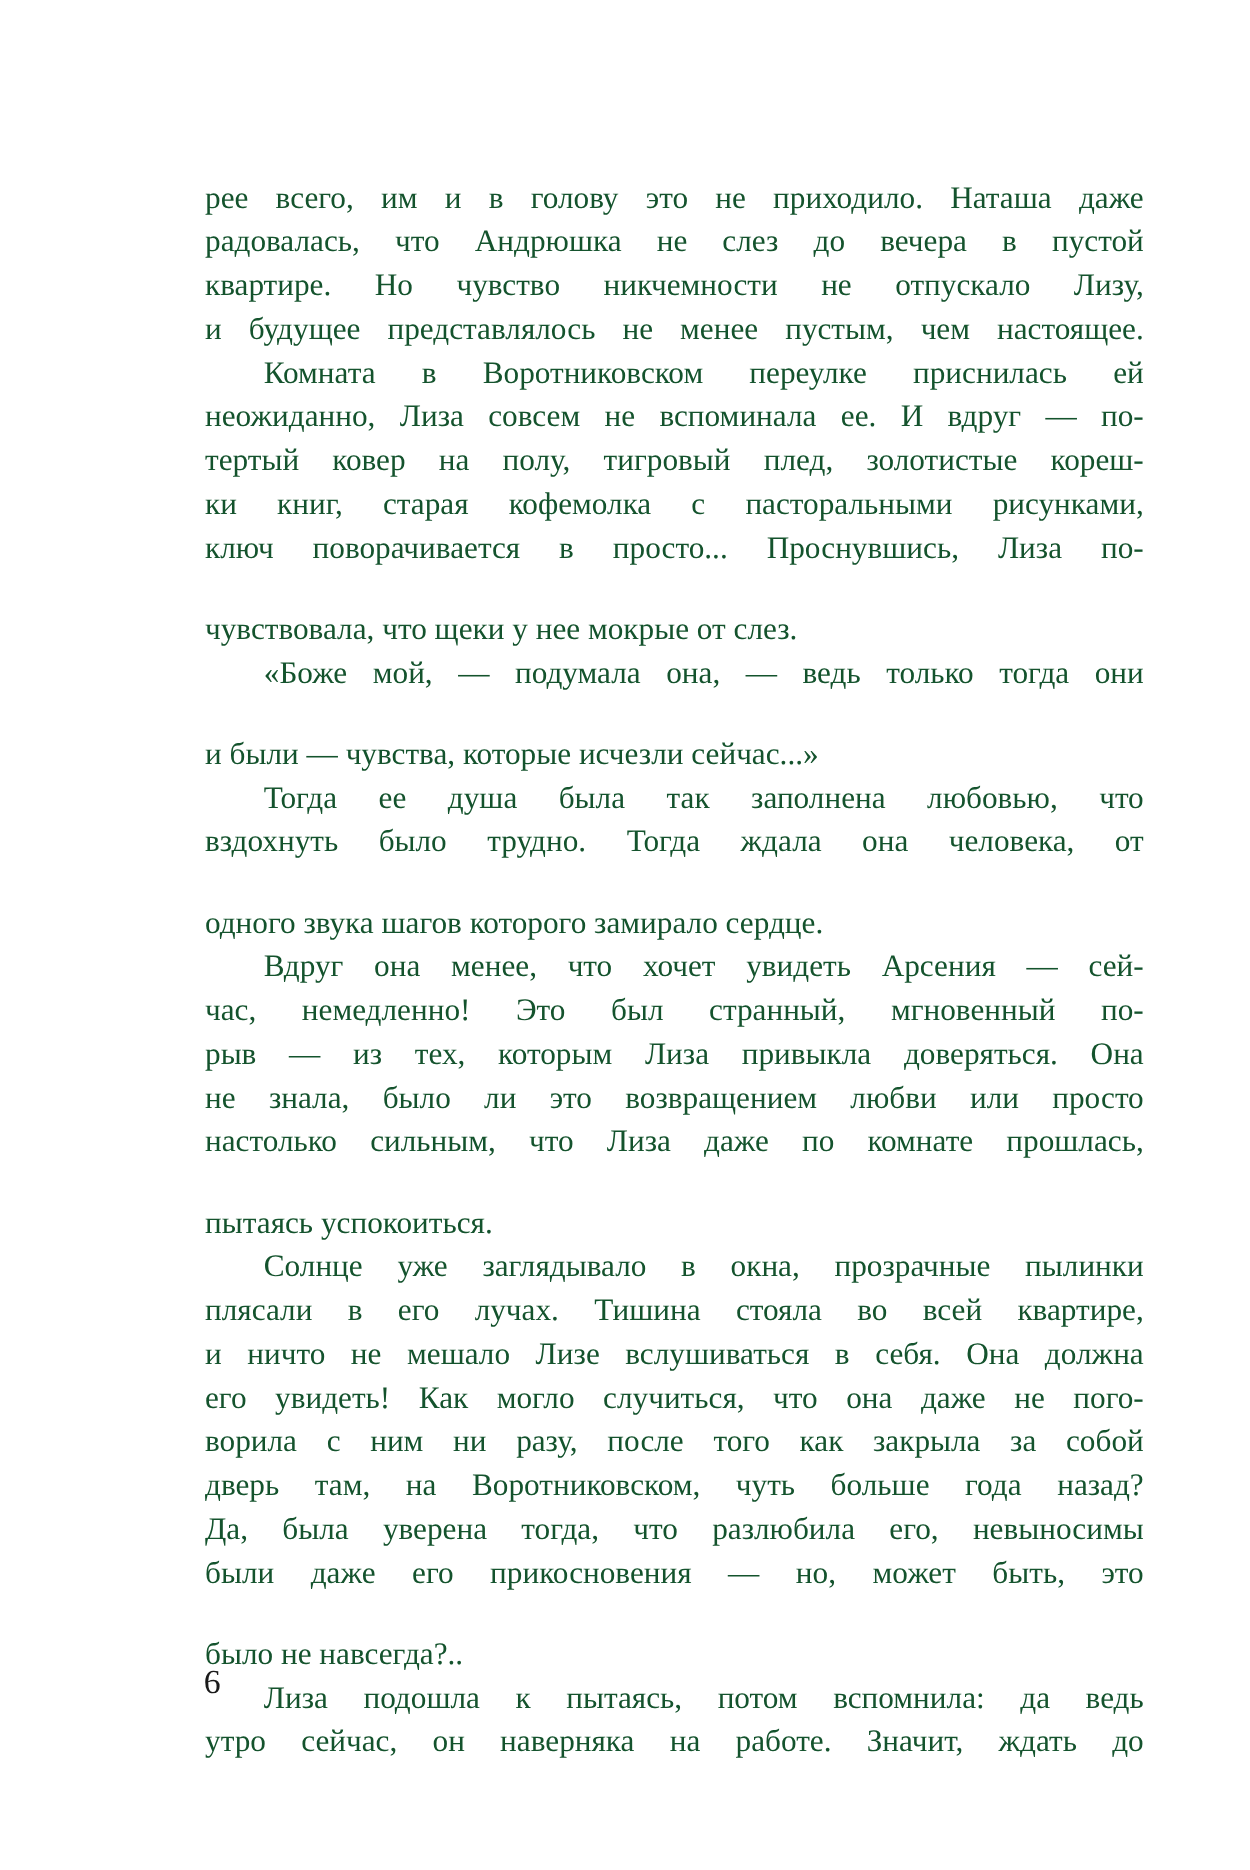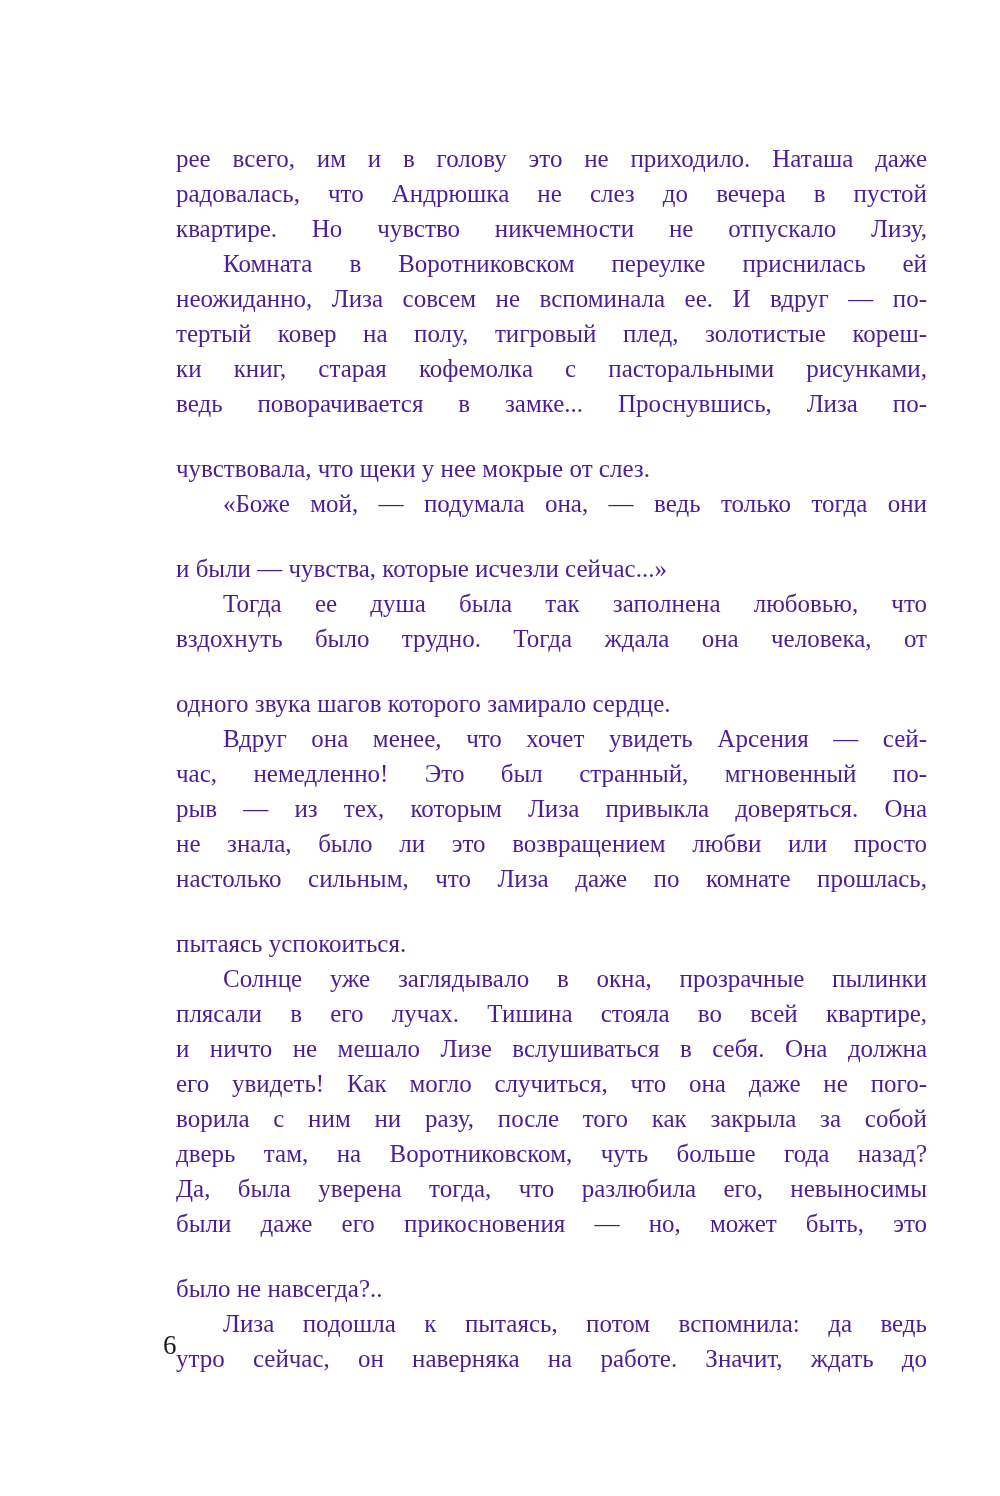--- a/index.html
+++ b/index.html
@@ -9,24 +9,24 @@
   .page {
     position: relative;
     width: 1000px;
     height: 1496px;
     background: #ffffff;
     overflow: hidden;
     font-family: "Liberation Serif", serif;
   }
   .text-block {
     position: absolute;
-    left: 176px;
+    left: 164px;
     top: 141px;
     width: 751px;
-    color: #4c1d95;
+    color: #14532d;
   }
   .line {
     font-size: 25px;
     line-height: 35px;
     text-align: justify;
     text-align-last: justify;
     white-space: normal;
   }
   .line.indent {
     text-indent: 47px;
@@ -45,25 +45,26 @@
   }
 </style>
 </head>
 <body>
 
 <div class="page">
   <div class="text-block">
       <div class="line">рее всего, им и в голову это не приходило. Наташа даже</div>
       <div class="line">радовалась, что Андрюшка не слез до вечера в пустой</div>
       <div class="line">квартире. Но чувство никчемности не отпускало Лизу,</div>
+      <div class="line">и будущее представлялось не менее пустым, чем настоящее.</div>
       <div class="line indent">Комната в Воротниковском переулке приснилась ей</div>
       <div class="line">неожиданно, Лиза совсем не вспоминала ее. И вдруг — по-</div>
       <div class="line">тертый ковер на полу, тигровый плед, золотистые кореш-</div>
       <div class="line">ки книг, старая кофемолка с пасторальными рисунками,</div>
-      <div class="line">ведь поворачивается в замке... Проснувшись, Лиза по-</div>
+      <div class="line">ключ поворачивается в просто... Проснувшись, Лиза по-</div>
       <div class="line last">чувствовала, что щеки у нее мокрые от слез.</div>
       <div class="line indent">«Боже мой, — подумала она, — ведь только тогда они</div>
       <div class="line last">и были — чувства, которые исчезли сейчас...»</div>
       <div class="line indent">Тогда ее душа была так заполнена любовью, что</div>
       <div class="line">вздохнуть было трудно. Тогда ждала она человека, от</div>
       <div class="line last">одного звука шагов которого замирало сердце.</div>
       <div class="line indent">Вдруг она менее, что хочет увидеть Арсения — сей-</div>
       <div class="line">час, немедленно! Это был странный, мгновенный по-</div>
       <div class="line">рыв — из тех, которым Лиза привыкла доверяться. Она</div>
       <div class="line">не знала, было ли это возвращением любви или просто</div>

